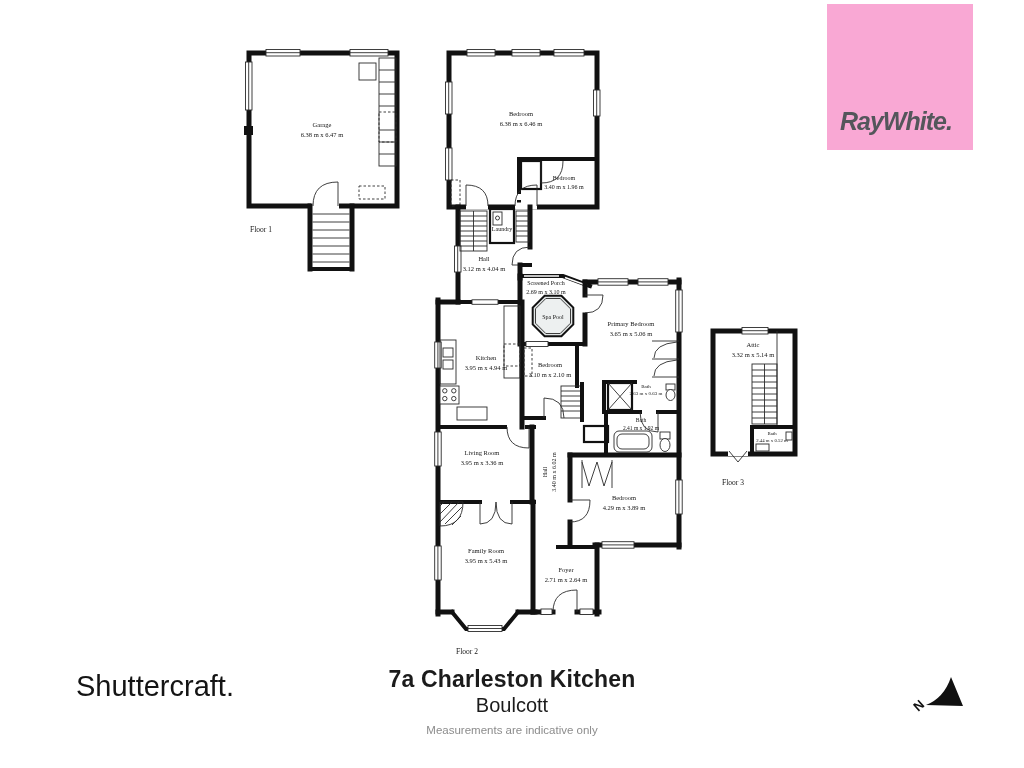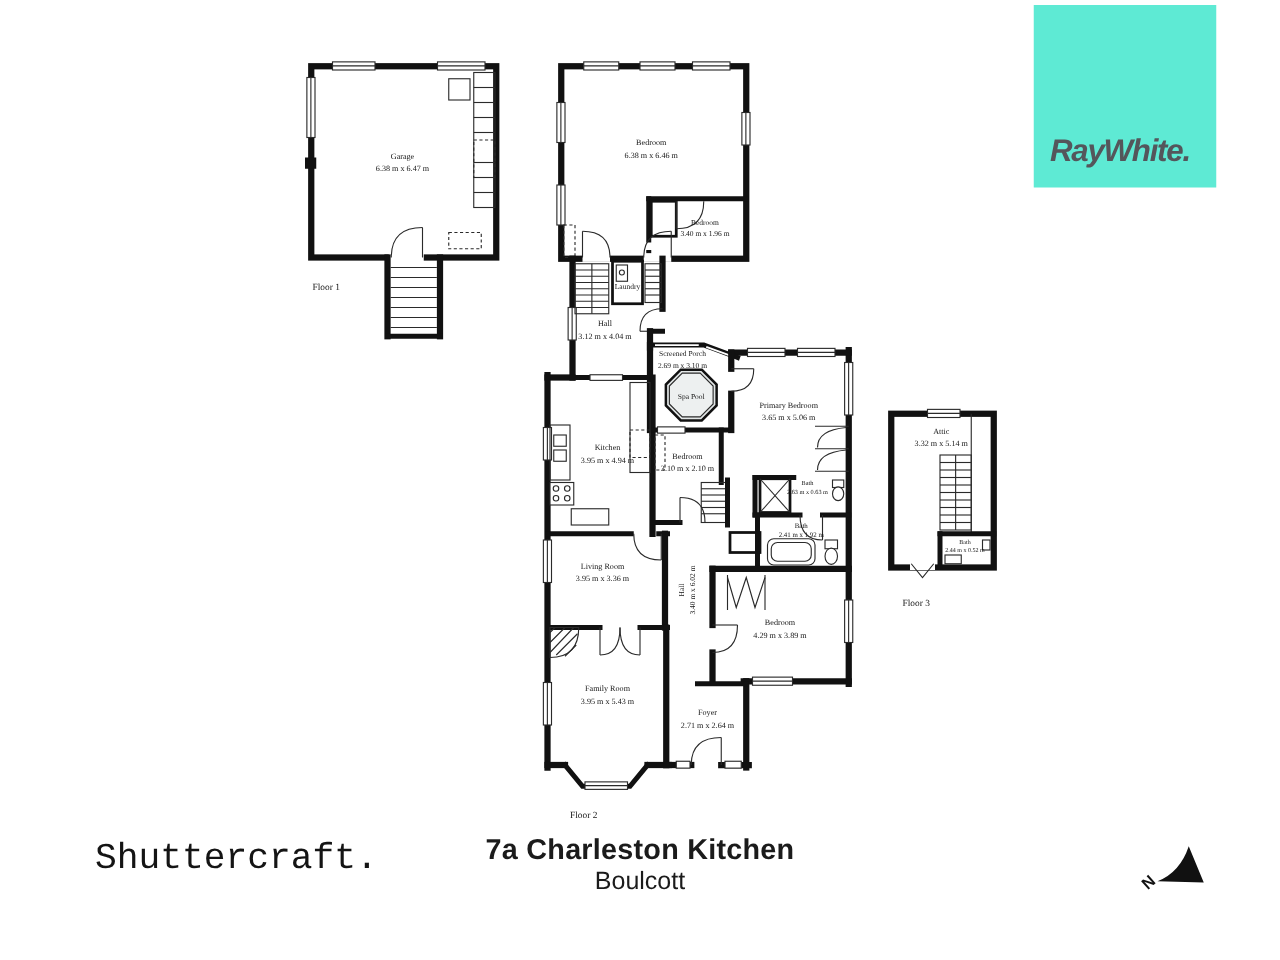--- a/index.html
+++ b/index.html
@@ -12,26 +12,26 @@
   .w4{stroke:#111;stroke-width:4;fill:none;stroke-linecap:square;}
   .w2{stroke:#111;stroke-width:2.2;fill:none;stroke-linecap:square;}
   .thin{stroke:#2a2a2a;stroke-width:0.9;fill:none;}
   .fix{stroke:#2a2a2a;stroke-width:0.9;fill:#fff;}
   .dash{stroke:#2a2a2a;stroke-width:0.9;fill:none;stroke-dasharray:2.5 2;}
   .win{fill:#fff;stroke:#2a2a2a;stroke-width:0.9;}
   .gap{fill:#fff;stroke:none;}
   .lbl{font-family:"Liberation Serif",serif;fill:#161616;}
 
   
-  .raywhite{position:absolute;left:827px;top:4px;width:146px;height:146px;background:#5eead4;}
+  .raywhite{position:absolute;left:827px;top:4px;width:146px;height:146px;background:#f9a8d4;}
   .raywhite .rw-text{position:absolute;left:13px;bottom:14px;font-family:"Liberation Sans",sans-serif;
       font-weight:bold;font-style:italic;font-size:25px;letter-spacing:-1px;color:#54565B;}
 
   
-  .shuttercraft{position:absolute;left:76px;top:670px;font-family:Liberation Mono, monospace;
+  .shuttercraft{position:absolute;left:76px;top:670px;font-family:Liberation Sans, sans-serif;
       font-size:29px;color:#141414;}
 
   
   .footer{position:absolute;left:312px;top:666px;width:400px;text-align:center;color:#1b1b1b;}
   .footer .addr{font-size:23px;font-weight:bold;letter-spacing:0.2px;}
   .footer .suburb{font-size:20px;margin-top:1px;}
   .footer .disclaimer{font-size:11.5px;color:#8c8c8c;margin-top:7px;}
 </style>
 </head>
 <body>
@@ -434,15 +434,16 @@
 
   <div class="raywhite">
     <div class="rw-text">RayWhite.</div>
   </div>
 
   <div class="shuttercraft">Shuttercraft.</div>
 
   <div class="footer">
     <div class="addr">7a Charleston Kitchen</div>
     <div class="suburb">Boulcott</div>
+    <div class="disclaimer">Measurements are indicative only</div>
   </div>
 
 </div>
 
 </body></html>

